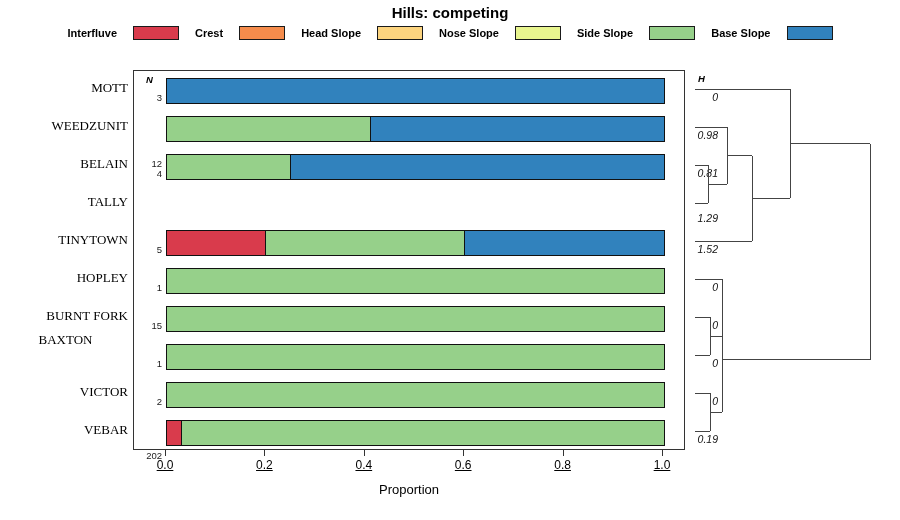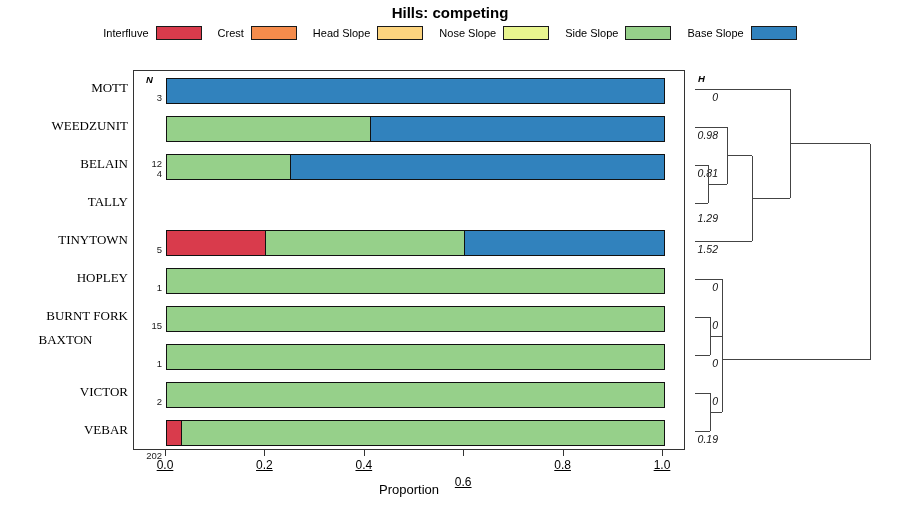--- a/index.html
+++ b/index.html
@@ -37,21 +37,22 @@
     left: 0;
     width: 900px;
     display: flex;
     justify-content: center;
     align-items: center;
     gap: 16px;
   }
   .legend-entry {
     display: flex;
     align-items: center;
-    gap: 7px;
+    gap: 16px;
+    font-weight: bold;
   }
   .legend-label {
     font-size: 11px;
     color: #000;
     white-space: nowrap;
   }
   .legend-swatch {
     width: 46px;
     height: 14px;
     border: 1px solid #1a1a1a;
@@ -305,21 +306,21 @@
     </div>
 
   <div id="xaxis">
       <div class="xtick-line" style="left: 32px;"></div>
       <div class="xtick-label" style="left: 32px;">0.0</div>
       <div class="xtick-line" style="left: 131.4px;"></div>
       <div class="xtick-label" style="left: 131.4px;">0.2</div>
       <div class="xtick-line" style="left: 230.8px;"></div>
       <div class="xtick-label" style="left: 230.8px;">0.4</div>
       <div class="xtick-line" style="left: 330.2px;"></div>
-      <div class="xtick-label" style="left: 330.2px; margin-top: 17px;">0.6</div>
+      <div class="xtick-label" style="left: 330.2px;">0.6</div>
       <div class="xtick-line" style="left: 429.6px;"></div>
       <div class="xtick-label" style="left: 429.6px;">0.8</div>
       <div class="xtick-line" style="left: 529px;"></div>
       <div class="xtick-label" style="left: 529px; text-align: right;">1.0</div>
     </div>
 
   <div id="xaxis-title">Proportion</div>
 
   <svg id="dendrogram" viewBox="0 0 210 380" preserveAspectRatio="none">
       <path d="M5 95 L18 95" stroke="#444444" stroke-width="1" fill="none" shape-rendering="crispEdges"></path>

